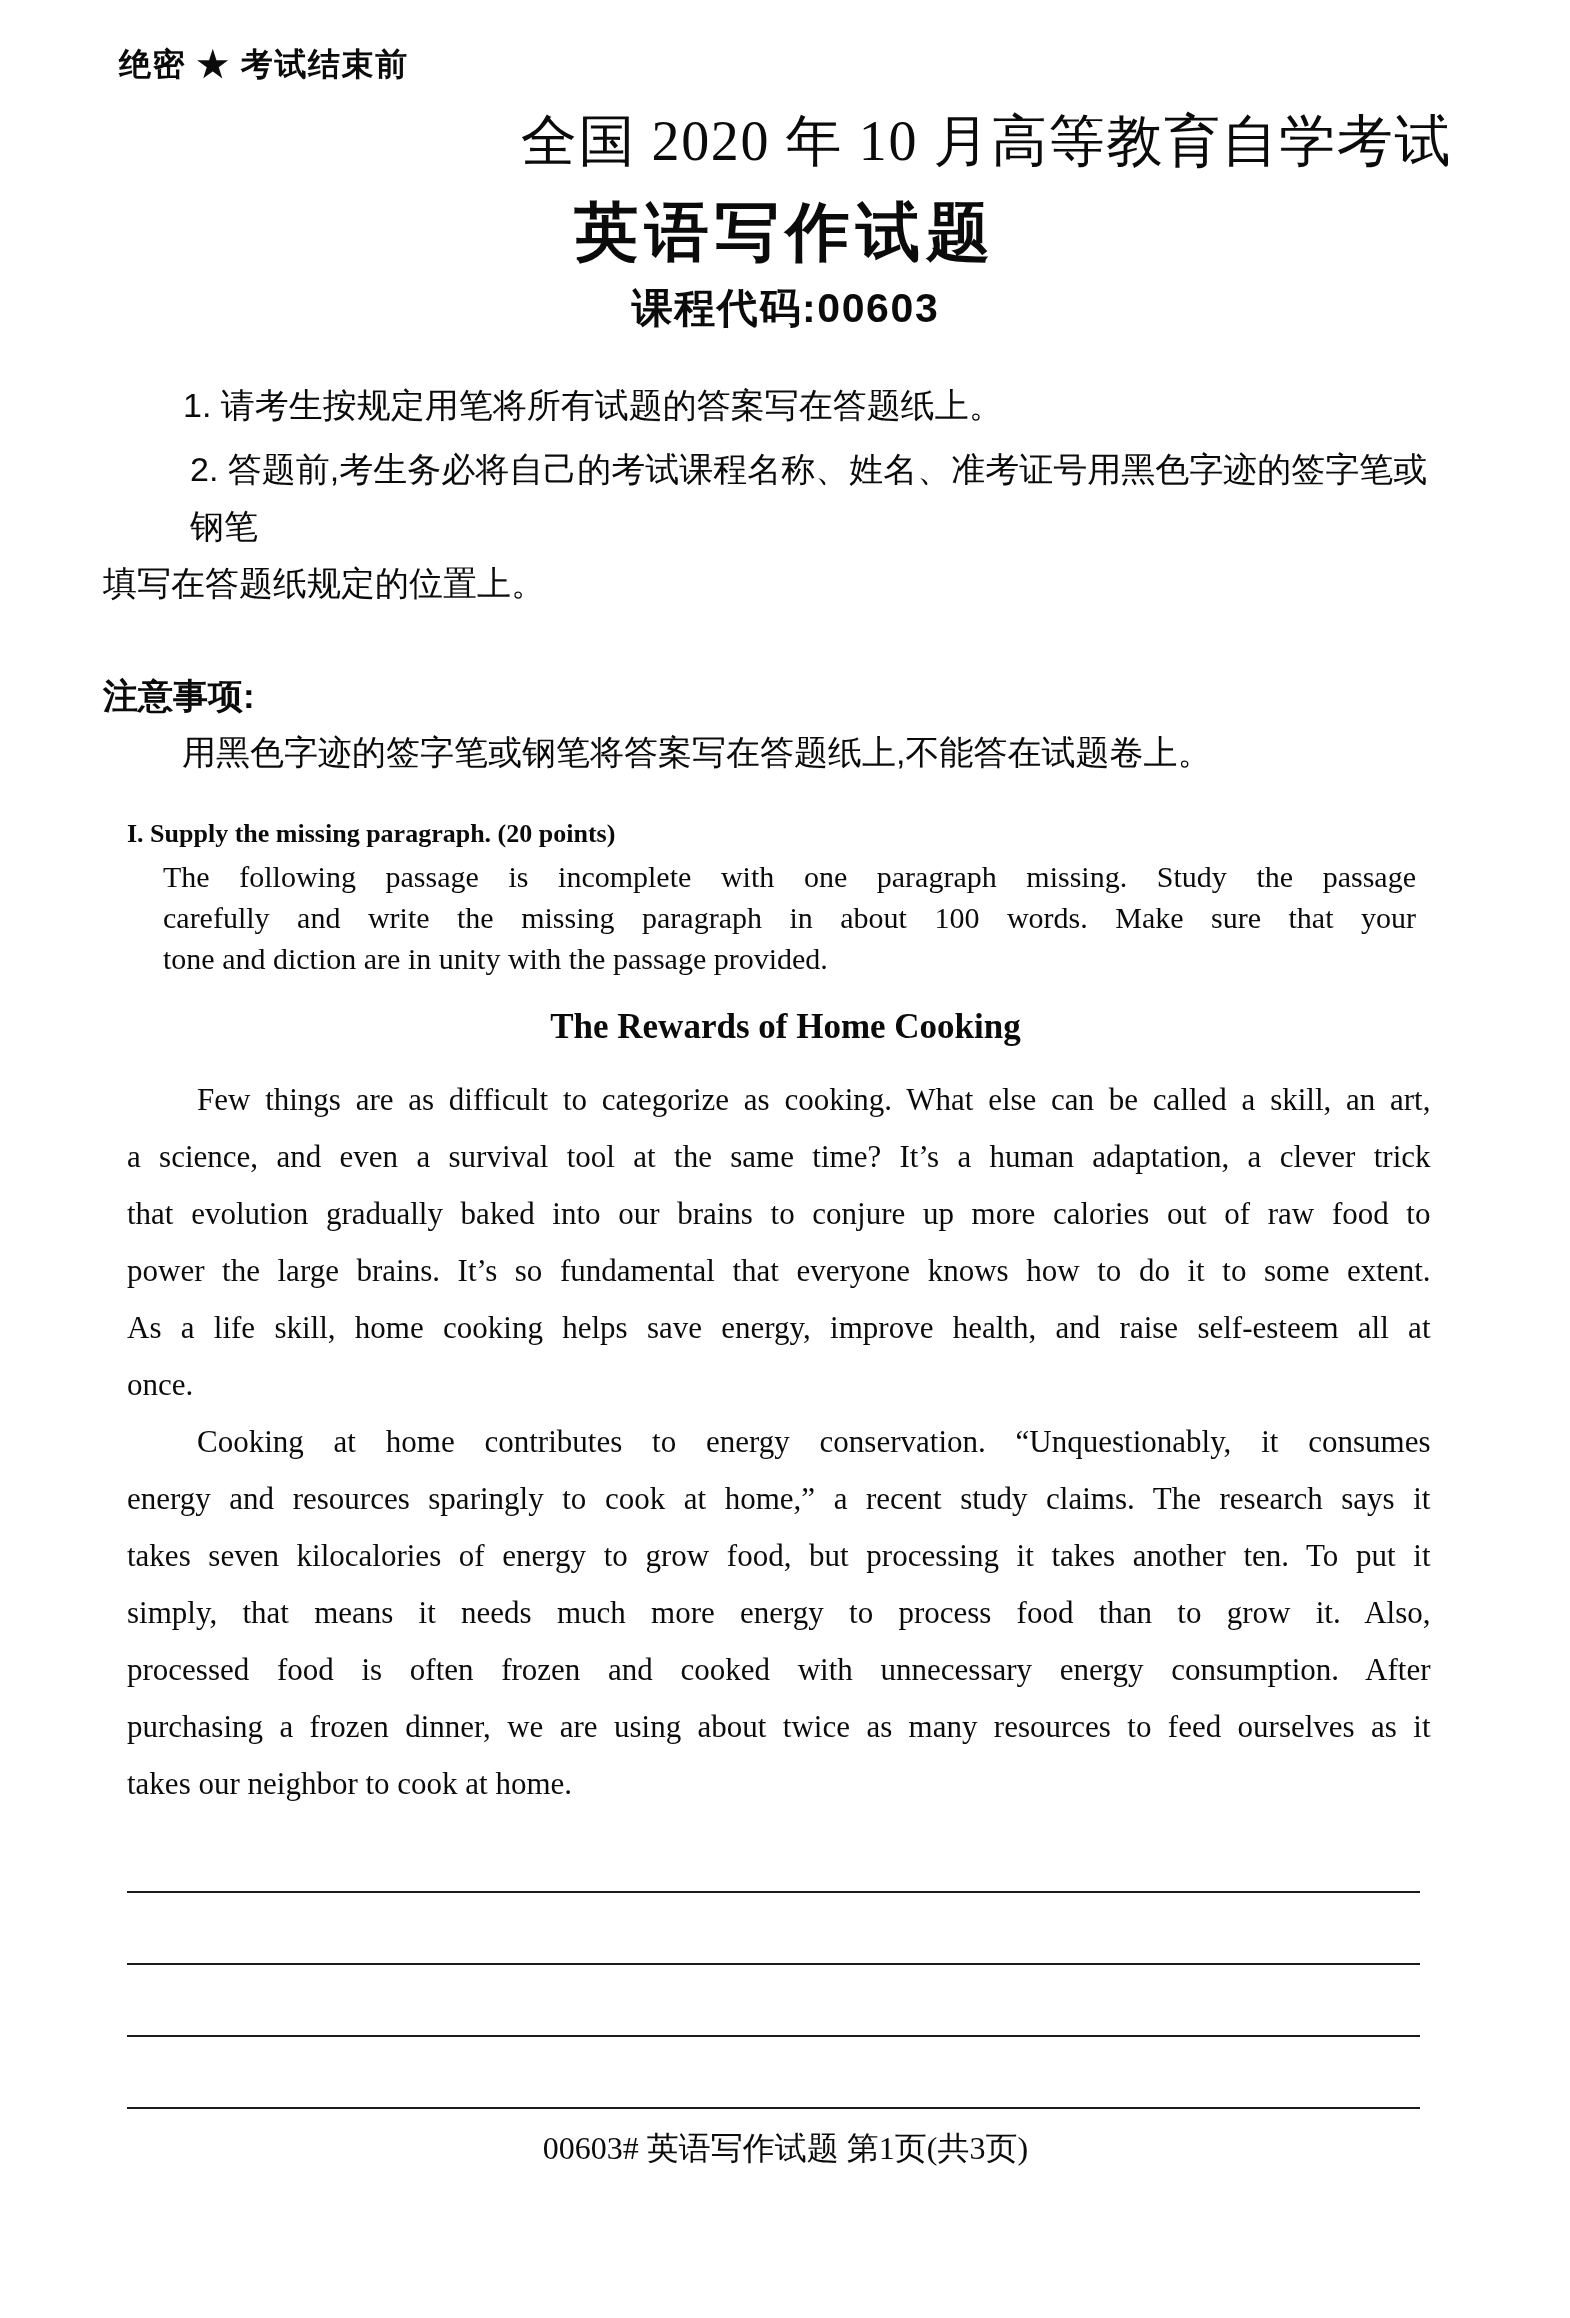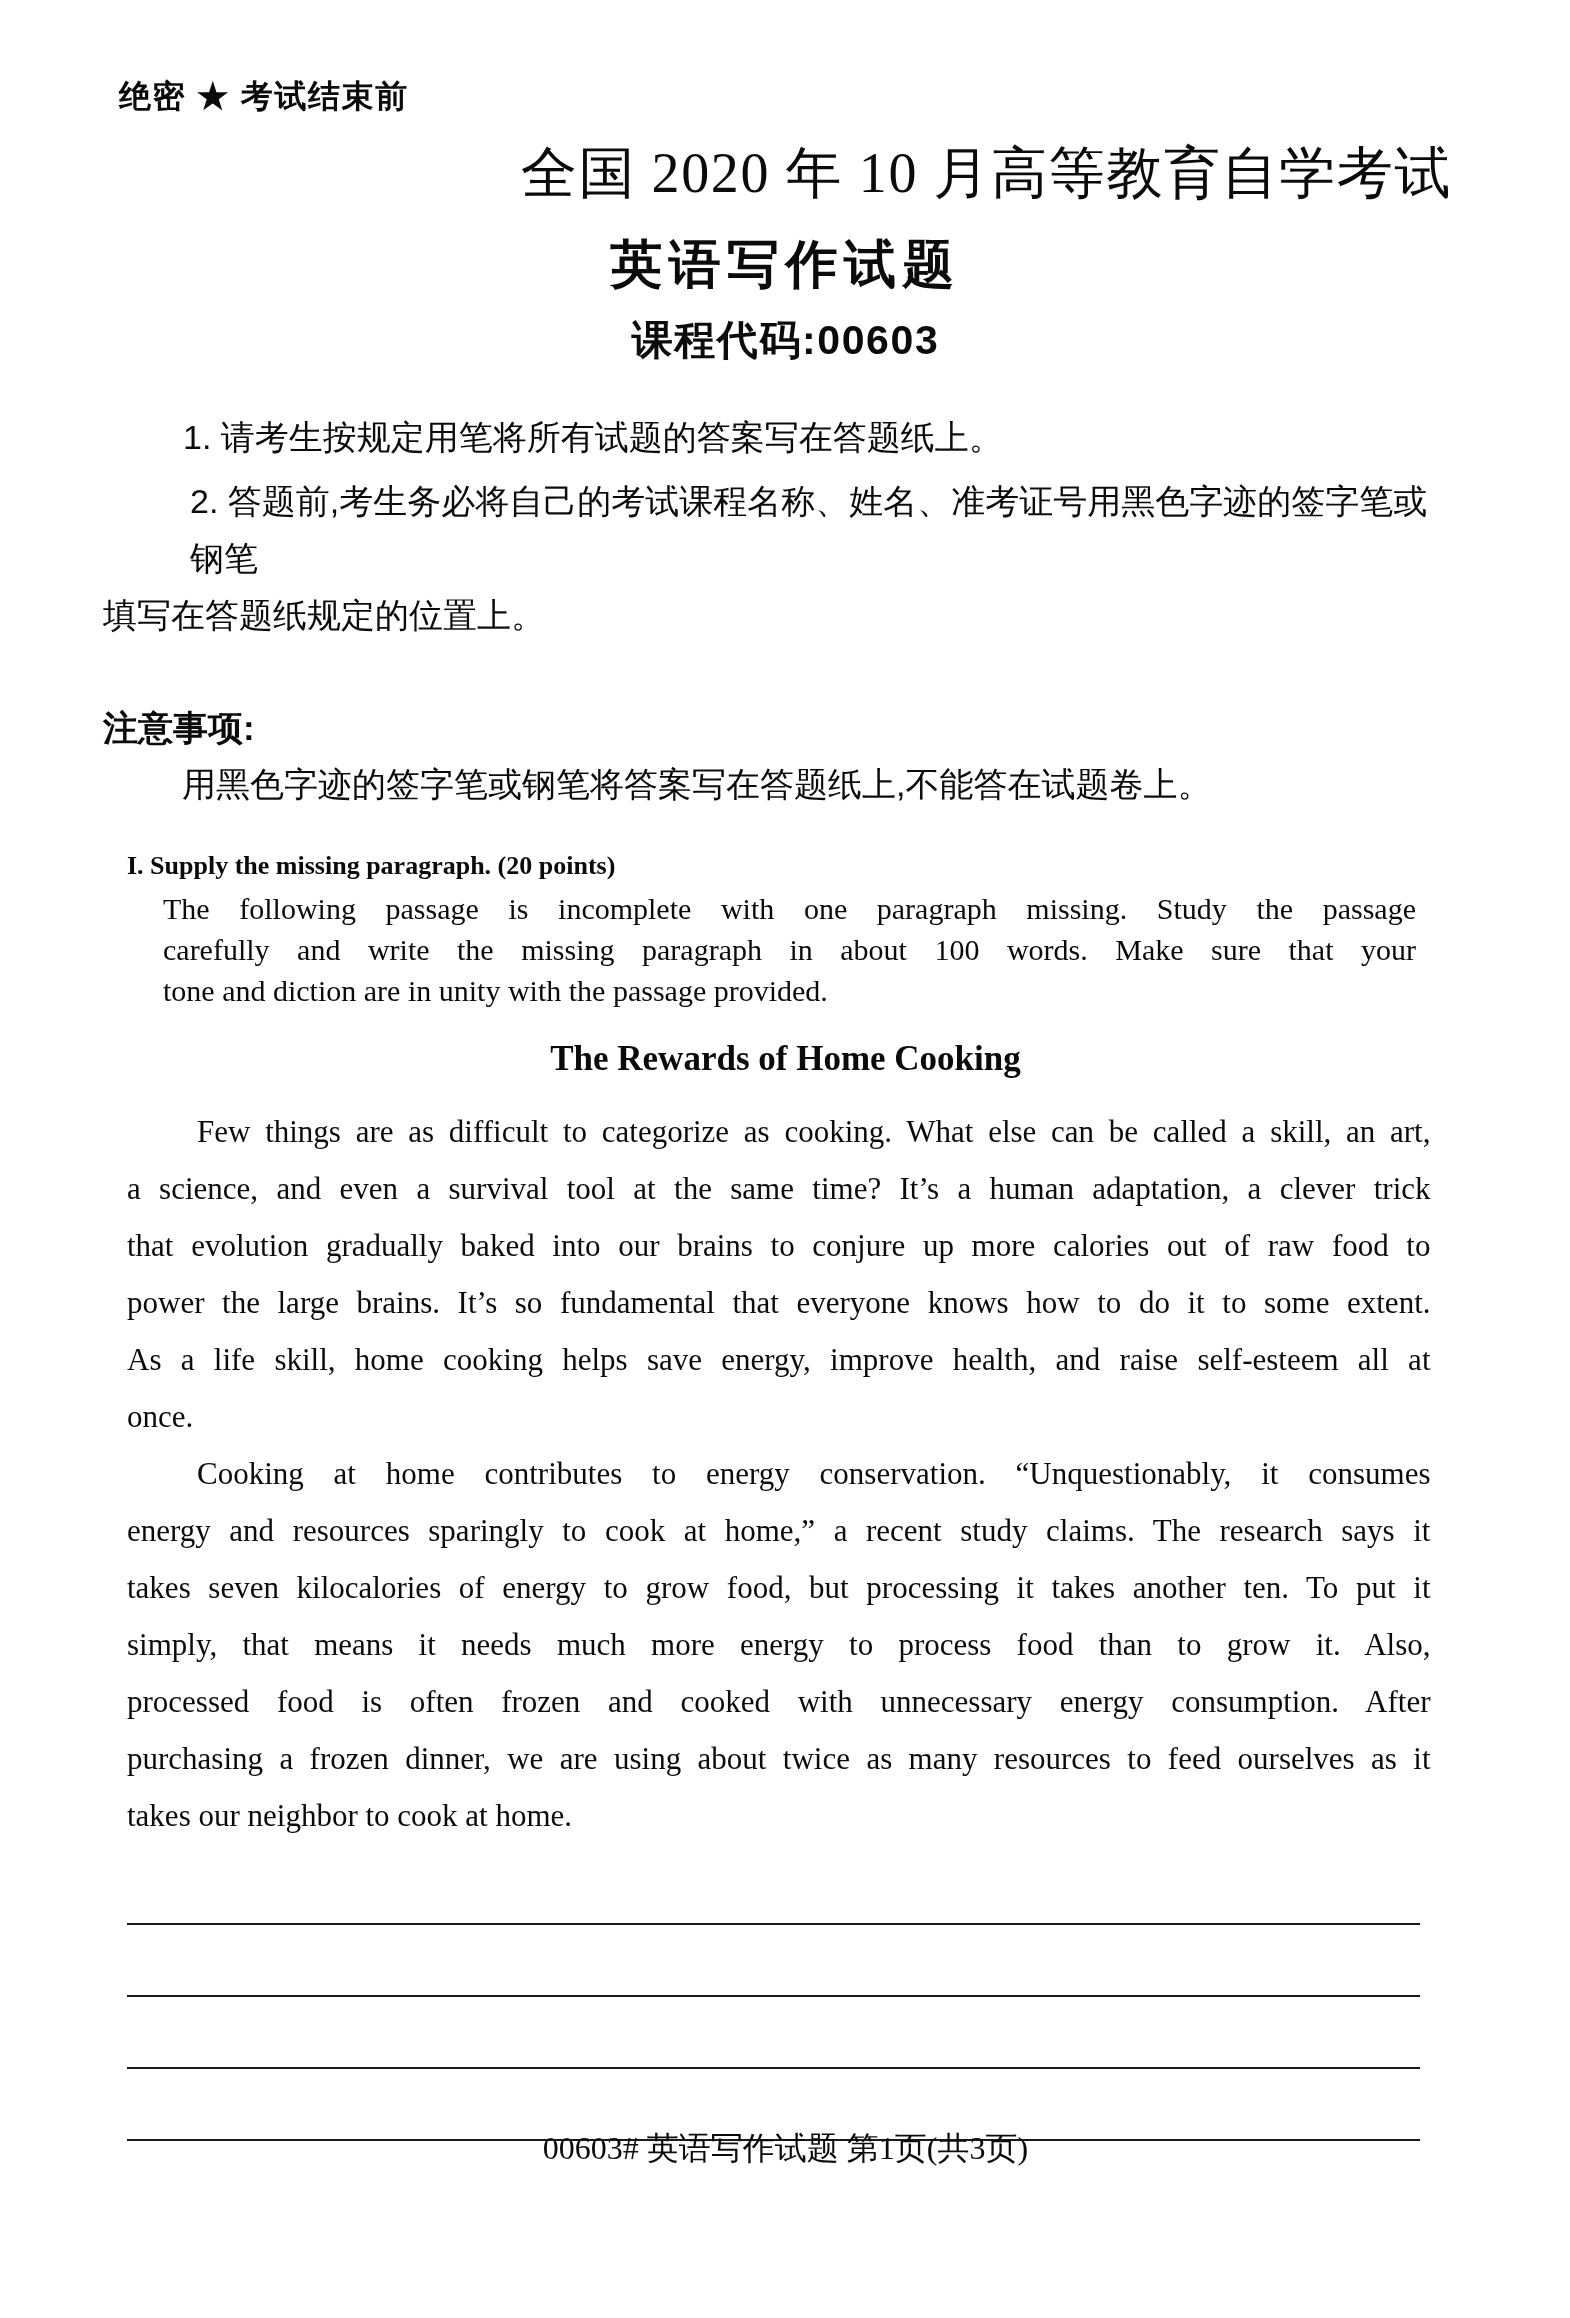--- a/index.html
+++ b/index.html
@@ -11,21 +11,21 @@
     position: relative;
     width: 1571px;
     height: 2319px;
     background: #ffffff;
     color: #0b0b0b;
     overflow: hidden;
     font-family: "Liberation Serif", serif;
   }
   .content {
     position: relative;
-    padding: 76px 119px 0 119px;
+    padding: 44px 119px 0 119px;
   }
 
   .classification {
     font-family: "Liberation Sans", sans-serif;
     font-weight: bold;
     font-size: 32px;
     line-height: 40px;
     letter-spacing: 1.6px;
   }
   .exam-title {
@@ -33,21 +33,21 @@
     text-align: right;
     font-size: 56px;
     line-height: 75px;
     letter-spacing: 1.6px;
   }
   .paper-title {
     margin-top: 12px;
     text-align: center;
     font-family: "Liberation Sans", sans-serif;
     font-weight: bold;
-    font-size: 52px;
+    font-size: 64px;
     line-height: 83px;
     letter-spacing: 6.4px;
   }
   .course-code {
     margin-top: 9.5px;
     text-align: center;
     font-family: "Liberation Sans", sans-serif;
     font-weight: bold;
     font-size: 41px;
     line-height: 49px;

